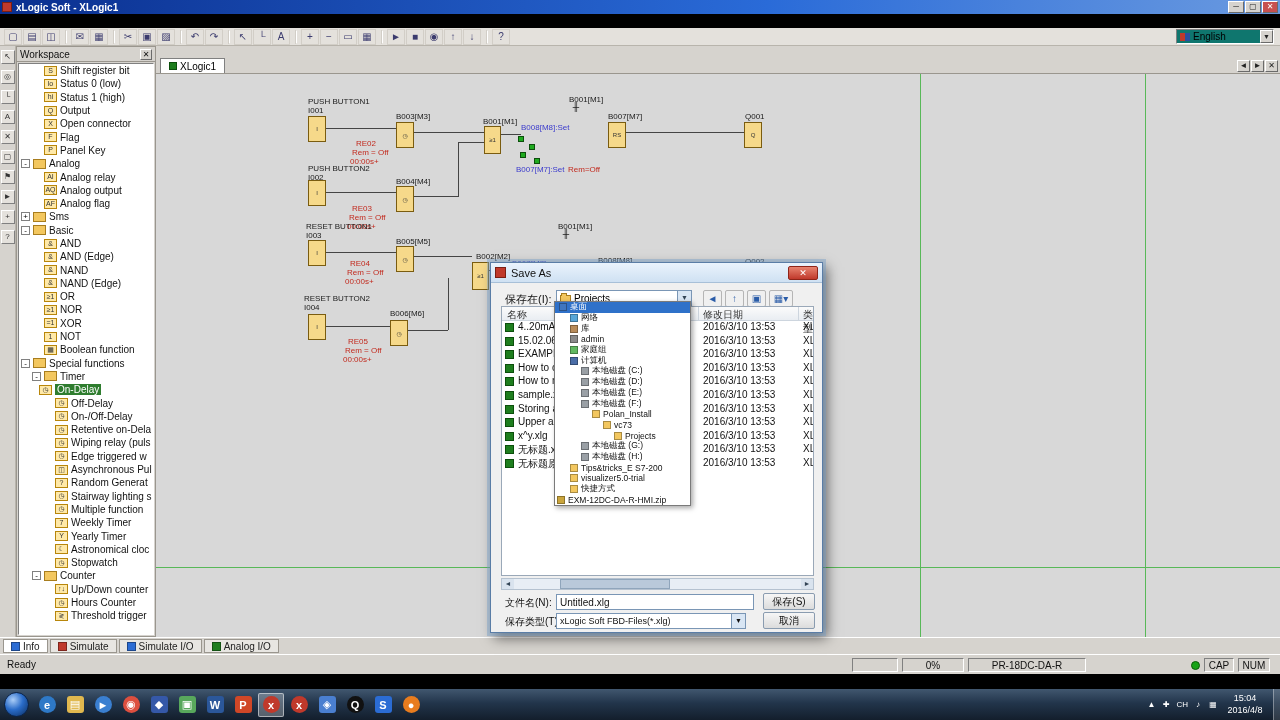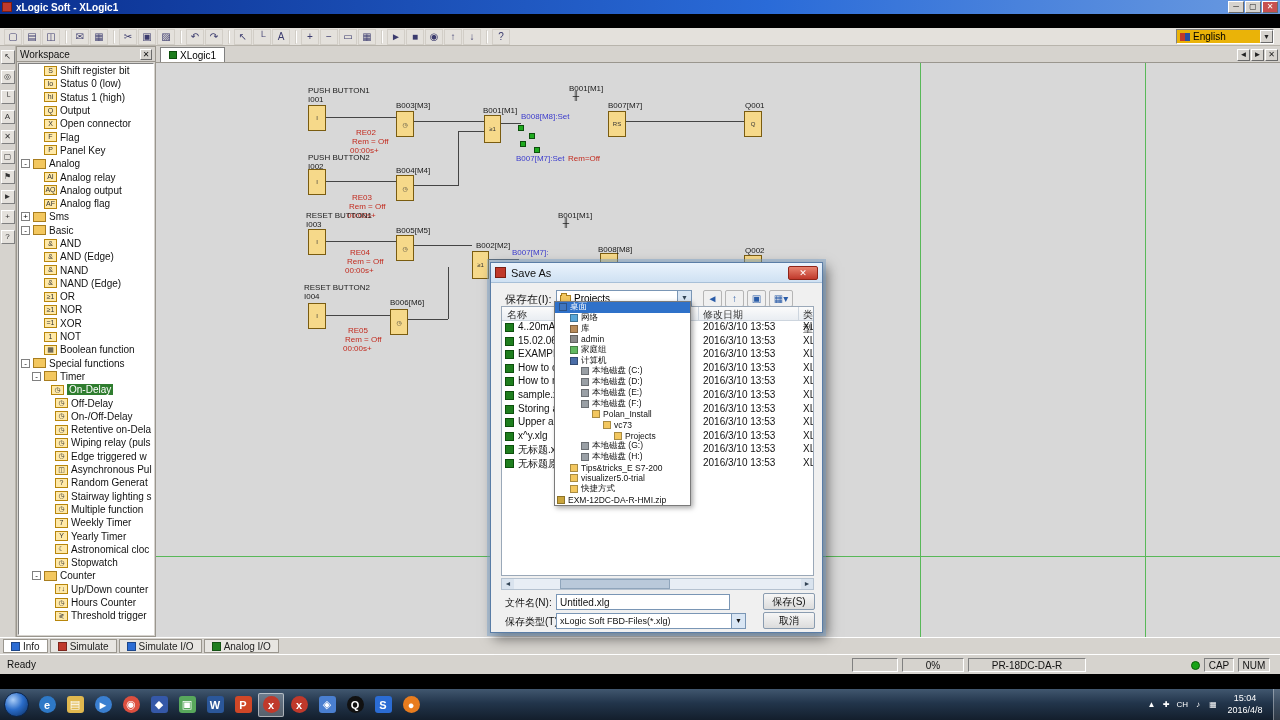--- a/index.html
+++ b/index.html
@@ -18,21 +18,21 @@
 
   .menubar{position:absolute;left:0;top:14px;width:1280px;height:14px;background:#e4e1dc;border-bottom:1px solid #c9c5be;
     display:flex;align-items:center;gap:1px;padding-left:4px;}
   .menu-item{font-size:10px;color:#1a1a1a;padding:0 7px;}
 
   .toolbar{position:absolute;left:0;top:28px;width:1280px;height:18px;background:#e4e1dc;border-bottom:1px solid #b8b4ac;
     display:flex;align-items:center;padding-left:4px;}
   .tbtn{width:18px;height:16px;background:#e4e1dc;border:1px solid #d2cec7;margin-right:1px;
     font-size:10px;line-height:14px;text-align:center;color:#3b3b6e;}
   .tsep{width:1px;height:14px;background:#9a968e;margin:0 4px;border-right:1px solid #fff;}
-  .langbox{position:absolute;right:6px;top:1px;width:98px;height:15px;background:#eab308;
+  .langbox{position:absolute;right:6px;top:1px;width:98px;height:15px;background:#0f766e;
     border:1px solid;border-color:#808080 #fff #fff #808080;display:flex;align-items:center;font-size:10px;}
   .flag{width:10px;height:8px;background:linear-gradient(90deg,#c0392b 50%,#2a4fa0 50%);margin:0 3px;}
   .langbox .arr{margin-left:auto;width:13px;height:13px;background:#d6d3ce;border:1px solid;border-color:#fff #6a6a6a #6a6a6a #fff;
     font-size:7px;text-align:center;line-height:11px;color:#222;}
 
   
   .main{position:absolute;left:0;top:46px;width:1280px;height:591px;background:#d6d3ce;}
   .toolstrip{position:absolute;left:0;top:0;width:16px;height:591px;background:#d6d3ce;border-right:1px solid #b8b4ac;
     display:flex;flex-direction:column;align-items:center;padding-top:4px;gap:6px;}
   .sbtn{width:14px;height:14px;background:#e4e1dc;border:1px solid;border-color:#fff #808080 #808080 #fff;
@@ -48,21 +48,21 @@
   .titem{height:13.3px;display:flex;align-items:center;gap:3px;font-size:10px;color:#111;white-space:nowrap;}
   .titem.sel .tlab{background:#2f7d2f;color:#fff;padding:0 2px;}
   .texp{flex:0 0 9px;height:9px;border:1px solid #808080;background:#fff;font-size:8px;line-height:7px;text-align:center;color:#000;}
   .texp:empty{visibility:hidden;}
   .tico{flex:0 0 13px;height:10px;background:#ffe9a8;border:1px solid #b8860b;font-size:7px;line-height:8px;
     text-align:center;color:#333;overflow:hidden;}
   .tico.folder{background:#f3c75f;border-color:#a87d1e;position:relative;color:transparent;}
   .tico.folder::before{content:"";position:absolute;top:-3px;left:0;width:5px;height:2px;background:#f3c75f;
     border:1px solid #a87d1e;border-bottom:none;}
 
-  .canvas-wrap{position:absolute;left:156px;top:1px;right:0;height:591px;}
+  .canvas-wrap{position:absolute;left:156px;top:12px;right:0;height:591px;}
   .tabbar{height:16px;background:#d6d3ce;border-bottom:1px solid #9a968e;display:flex;align-items:flex-end;padding-left:4px;}
   .doc-tab{height:15px;background:#fff;border:1px solid #808080;border-bottom:none;display:flex;align-items:center;
     gap:3px;padding:0 8px;font-size:10px;}
   .doc-tab .dico{width:8px;height:8px;background:#1e7e1e;border:1px solid #0c4f0c;}
   .tab-nav{margin-left:auto;display:flex;gap:1px;padding:1px 2px;}
   .tab-nav .winbtn{width:13px;height:12px;}
   .canvas{position:absolute;left:0;top:16px;right:0;bottom:0;background:#d8d8d8;overflow:hidden;}
   .ctext{position:absolute;font-size:8px;line-height:8px;white-space:nowrap;}
   .ck{color:#1a1a1a;} .cr{color:#c22a1e;} .cb{color:#3a3acc;}
   .cblock{position:absolute;background:#f6d98a;border:1px solid #7a5c10;color:#333;font-size:6px;
@@ -136,21 +136,21 @@
   .ddrop{position:absolute;left:63px;top:38px;width:137px;height:205px;background:#fff;border:1px solid #7a7a7a;
     box-shadow:2px 2px 5px rgba(0,0,0,.35);z-index:5;overflow:hidden;}
   .ditem{height:10.7px;display:flex;align-items:center;gap:3px;font-size:8.5px;color:#111;white-space:nowrap;}
   .ditem.sel{background:#2f71c9;color:#fff;}
   .dditem-ico{flex:0 0 8px;width:8px;height:8px;border:1px solid rgba(0,0,0,.3);}
   .hscroll{position:absolute;left:10px;top:315px;width:313px;height:12px;background:#e8eef5;border:1px solid #b5c2d0;}
   .hs-arrow{position:absolute;top:0;width:12px;height:10px;font-size:7px;line-height:10px;text-align:center;color:#345;background:#d9e3ee;}
   .hs-thumb{position:absolute;left:58px;top:0;width:110px;height:10px;background:#b9c9da;border:1px solid #8fa5bb;}
   .dlg-frow{position:absolute;left:0;width:100%;height:17px;font-size:10px;}
   .dlg-frow .lbl{position:absolute;left:14px;top:3px;color:#111;}
-  .dlg-input{position:absolute;left:65px;top:1px;width:174px;height:16px;background:#fff;border:1px solid #7a96b5;
+  .dlg-input{position:absolute;left:65px;top:1px;width:198px;height:16px;background:#fff;border:1px solid #7a96b5;
     font-size:10px;padding:0 3px;font-family:inherit;color:#111;}
   .dlg-select{position:absolute;left:65px;top:1px;width:190px;height:16px;background:#fff;border:1px solid #7a96b5;
     display:flex;align-items:center;font-size:9px;padding-left:3px;color:#111;}
   .dlg-btn{position:absolute;left:272px;top:0;width:52px;height:17px;background:linear-gradient(180deg,#f6f6f6,#dcdcdc);
     border:1px solid #8a9cb0;border-radius:2px;font-size:10px;text-align:center;line-height:15px;color:#111;}
 </style>
 </head>
 <body>
 
 <div id="screen">
@@ -340,21 +340,21 @@
           <div class="titem" style="padding-left: 2px;">
             <span class="texp">-</span>
             <span class="tico folder"></span>
             <span class="tlab">Special functions</span>
           </div>
           <div class="titem" style="padding-left: 13px;">
             <span class="texp">-</span>
             <span class="tico folder"></span>
             <span class="tlab">Timer</span>
           </div>
-          <div class="titem sel" style="padding-left: 20px;">
+          <div class="titem sel" style="padding-left: 8px;">
             <span class="texp"></span>
             <span class="tico">◷</span>
             <span class="tlab">On-Delay</span>
           </div>
           <div class="titem" style="padding-left: 24px;">
             <span class="texp"></span>
             <span class="tico">◷</span>
             <span class="tlab">Off-Delay</span>
           </div>
           <div class="titem" style="padding-left: 24px;">

